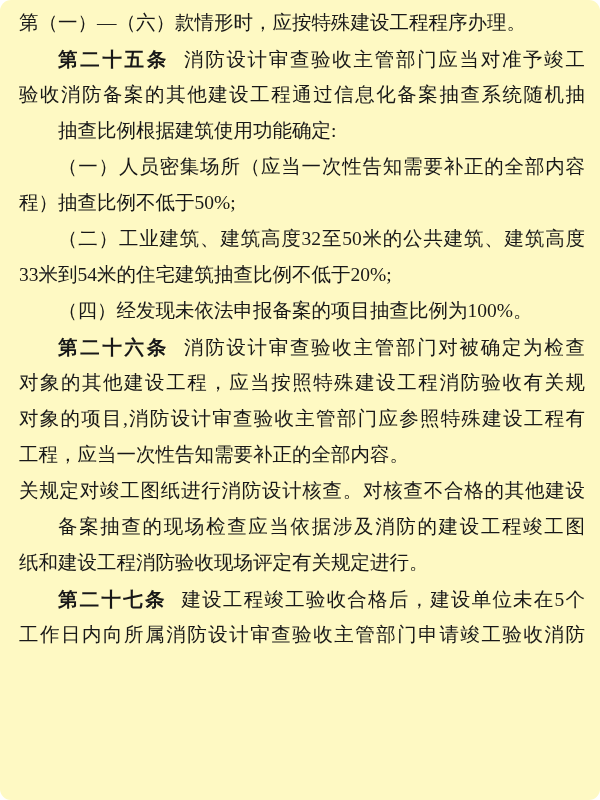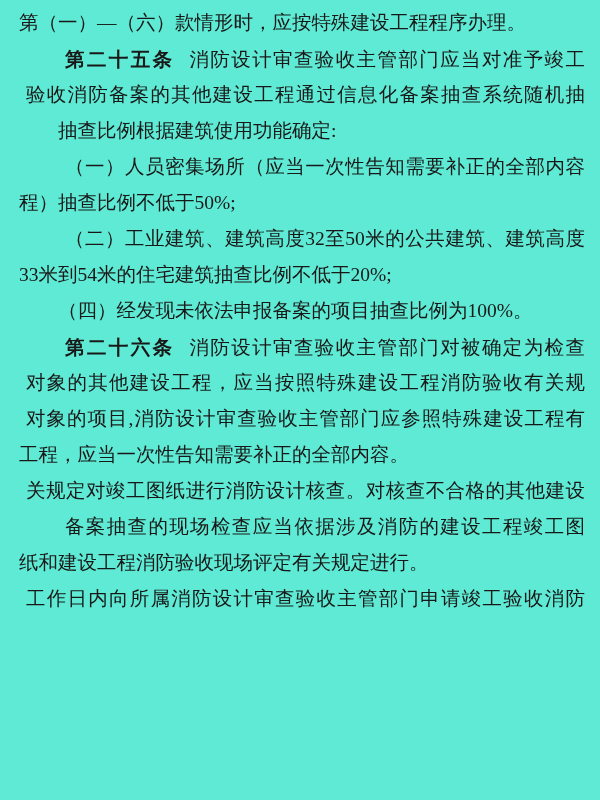--- a/index.html
+++ b/index.html
@@ -1,37 +1,38 @@
 <!DOCTYPE html>
 <html><head>
 <meta charset="utf-8">
 <style>
   html, body { margin: 0; padding: 0; background: #ffffff; }
   .page {
     position: relative;
     width: 600px;
     height: 800px;
     box-sizing: border-box;
-    background: #5eead4;
+    background: #fef9c3;
     padding: 5px 15px 12px 19px;
     overflow: hidden;
     font-family: "Liberation Serif", "DejaVu Serif", serif;
     font-size: 19.5px;
     color: #181818;
+    border-radius: 11px;
   }
   .doc { width: 100%; }
   .line {
     height: 36px;
     line-height: 36px;
     text-align: justify;
     text-align-last: left;
     white-space: nowrap;
     overflow: visible;
   }
-  .line.just { text-align-last: justify; margin-left: 7px; }
+  .line.just { text-align-last: justify; }
   .line.ind { padding-left: 39px; }
   .article-no {
     font-weight: 700;
     font-family: "Liberation Sans", "DejaVu Sans", sans-serif;
     margin-right: 15px;
     letter-spacing: 1px;
   }
 </style>
 </head>
 <body>
@@ -47,15 +48,16 @@
       <div class="line just ind"><span>（二）工业建筑、建筑高度32至50米的公共建筑、建筑高度</span></div>
       <div class="line"><span>33米到54米的住宅建筑抽查比例不低于20%;</span></div>
       <div class="line ind"><span>（四）经发现未依法申报备案的项目抽查比例为100%。</span></div>
       <div class="line just ind"><span class="article-no">第二十六条</span><span>消防设计审查验收主管部门对被确定为检查</span></div>
       <div class="line just"><span>对象的其他建设工程，应当按照特殊建设工程消防验收有关规</span></div>
       <div class="line just"><span>对象的项目,消防设计审查验收主管部门应参照特殊建设工程有</span></div>
       <div class="line"><span>工程，应当一次性告知需要补正的全部内容。</span></div>
       <div class="line just"><span>关规定对竣工图纸进行消防设计核查。对核查不合格的其他建设</span></div>
       <div class="line just ind"><span>备案抽查的现场检查应当依据涉及消防的建设工程竣工图</span></div>
       <div class="line"><span>纸和建设工程消防验收现场评定有关规定进行。</span></div>
+      <div class="line just ind"><span class="article-no">第二十七条</span><span>建设工程竣工验收合格后，建设单位未在5个</span></div>
       <div class="line just"><span>工作日内向所属消防设计审查验收主管部门申请竣工验收消防</span></div>
     </div>
 </div>
 
 </body></html>

